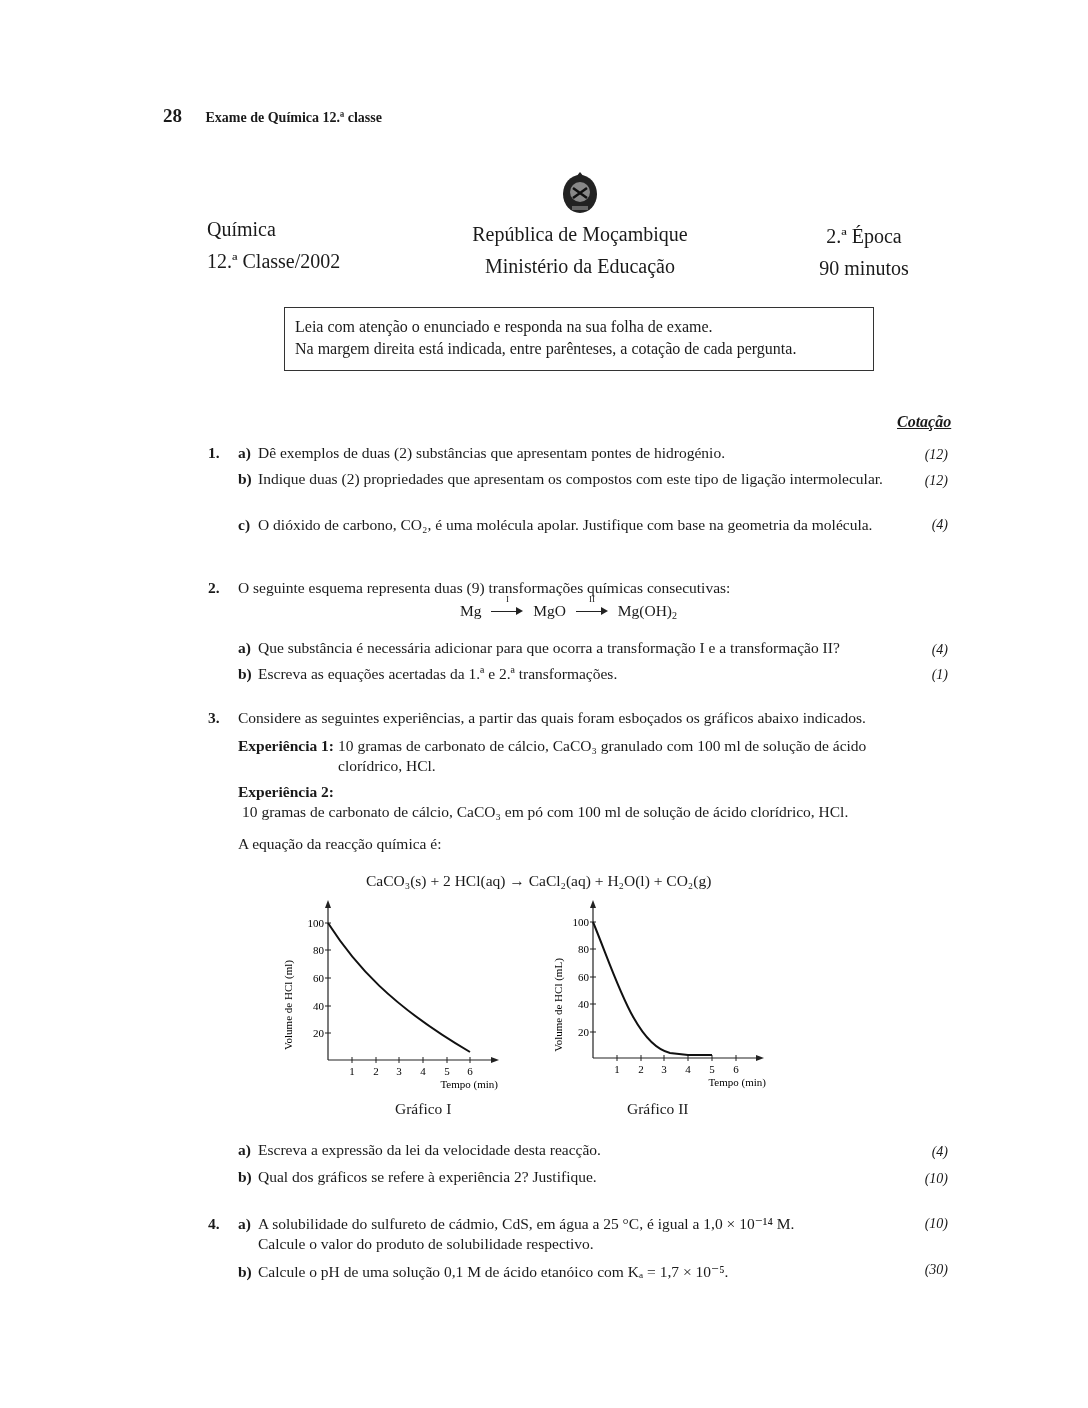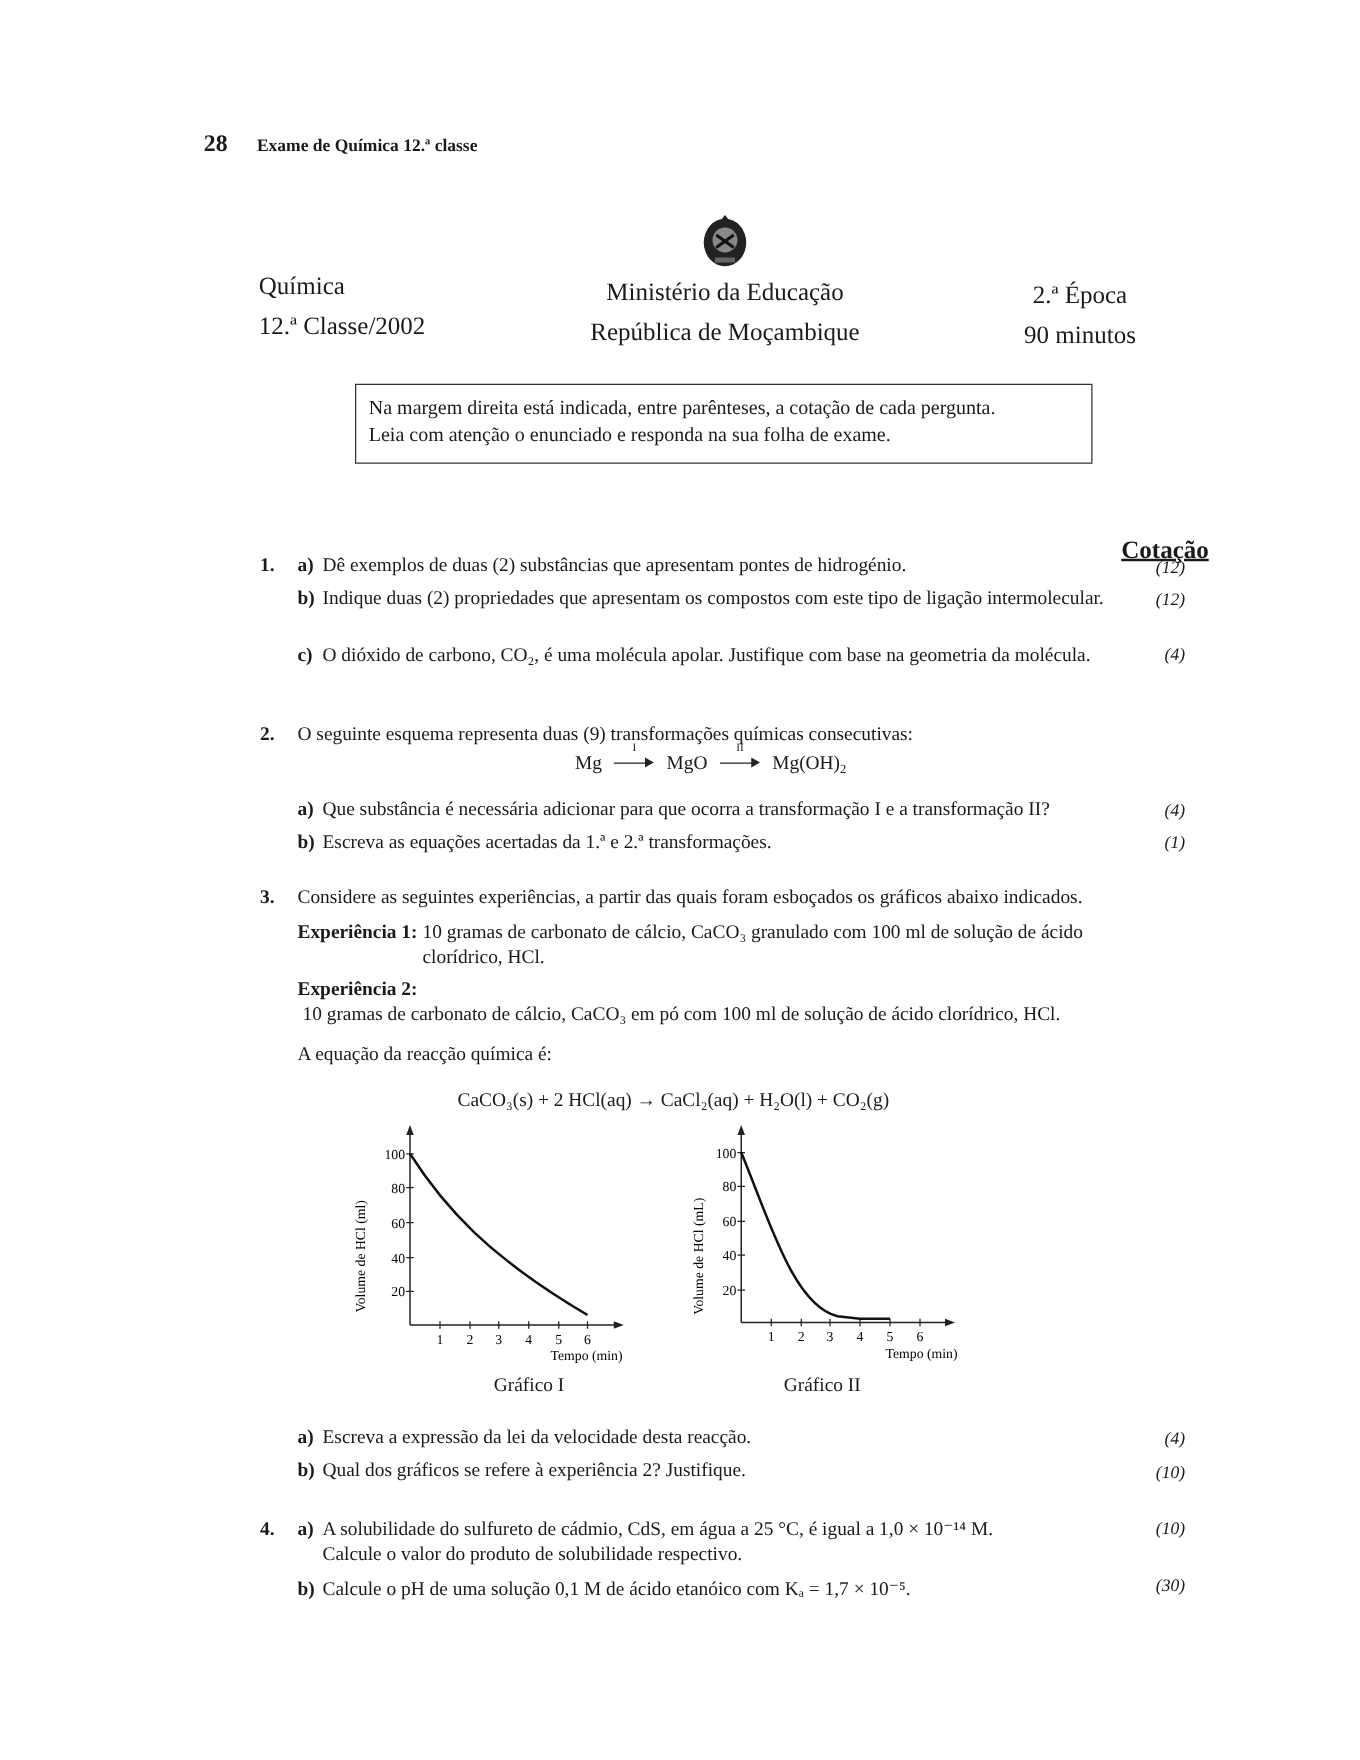--- a/index.html
+++ b/index.html
@@ -7,21 +7,21 @@
          font-family:"Liberation Serif","DejaVu Serif",serif; color:#1a1a1a; }
   .abs { position:absolute; }
   .runhead { left:163px; top:105px; font-size:14px; font-weight:bold; }
   .runhead .pg { font-size:19px; margin-right:20px; }
   .hdr-left { left:207px; top:213px; font-size:20px; line-height:32px; }
   .hdr-center { left:440px; top:218px; width:280px; text-align:center; font-size:20px; line-height:32px; }
   .hdr-right { left:780px; top:220px; width:168px; text-align:center; font-size:20px; line-height:32px; }
   .emblem { left:560px; top:170px; width:40px; height:46px; }
   .notice { left:284px; top:307px; width:590px; height:64px; border:1.5px solid #333; padding:8px 10px;
             box-sizing:border-box; font-size:16px; line-height:22px; }
-  .cot-head { left:897px; top:413px; font-size:20px; font-weight:bold; text-decoration:underline;margin-top:16px; }
+  .cot-head { left:897px; top:413px; font-size:16px; font-style:italic; font-weight:bold; text-decoration:underline; }
   .q { position:absolute; left:208px; width:680px; font-size:15.5px; line-height:20px; }
   .qnum { position:absolute; left:0; font-weight:bold; }
   .item { position:absolute; left:30px; width:650px; }
   .item .lab { position:absolute; left:0; font-weight:bold; }
   .item .txt { display:block; margin-left:20px; }
   .pts { position:absolute; left:918px; width:30px; text-align:right; font-size:14px; font-style:italic; }
   .scheme { left:460px; top:602px; font-size:15.5px; }
   .arrow { display:inline-block; position:relative; width:32px; height:10px; margin:0 6px; }
   .arrow .ln { position:absolute; left:0; right:4px; top:5px; border-top:1.3px solid #222; }
   .arrow .hd { position:absolute; right:0; top:1px; width:0; height:0; border-left:7px solid #222;
@@ -48,32 +48,32 @@
 
 <svg class="abs emblem" viewBox="0 0 40 46">
   <path d="M20 2 L24 7 L16 7 Z" fill="#222"></path>
   <ellipse cx="20" cy="24" rx="17" ry="19" fill="#222"></ellipse>
   <circle cx="20" cy="22" r="10" fill="#888"></circle>
   <path d="M13 18 L27 28 M27 18 L13 28" stroke="#111" stroke-width="2.5"></path>
   <rect x="12" y="36" width="16" height="4" fill="#666"></rect>
 </svg>
 
 <div class="abs hdr-center">
+  <div>República de Moçambique</div>
   <div>Ministério da Educação</div>
-  <div>República de Moçambique</div>
 </div>
 
 <div class="abs hdr-right">
   <div>2.ª Época</div>
   <div>90 minutos</div>
 </div>
 
 <div class="abs notice">
+  <div>Leia com atenção o enunciado e responda na sua folha de exame.</div>
   <div>Na margem direita está indicada, entre parênteses, a cotação de cada pergunta.</div>
-  <div>Leia com atenção o enunciado e responda na sua folha de exame.</div>
 </div>
 
 <div class="abs cot-head">Cotação</div>
 
 <div class="q" style="top:443px;">
   <span class="qnum">1.</span>
   <div class="item" style="top:0;">
     <span class="lab">a)</span>
     <span class="txt">Dê exemplos de duas (2) substâncias que apresentam pontes de hidrogénio.</span>
   </div>

